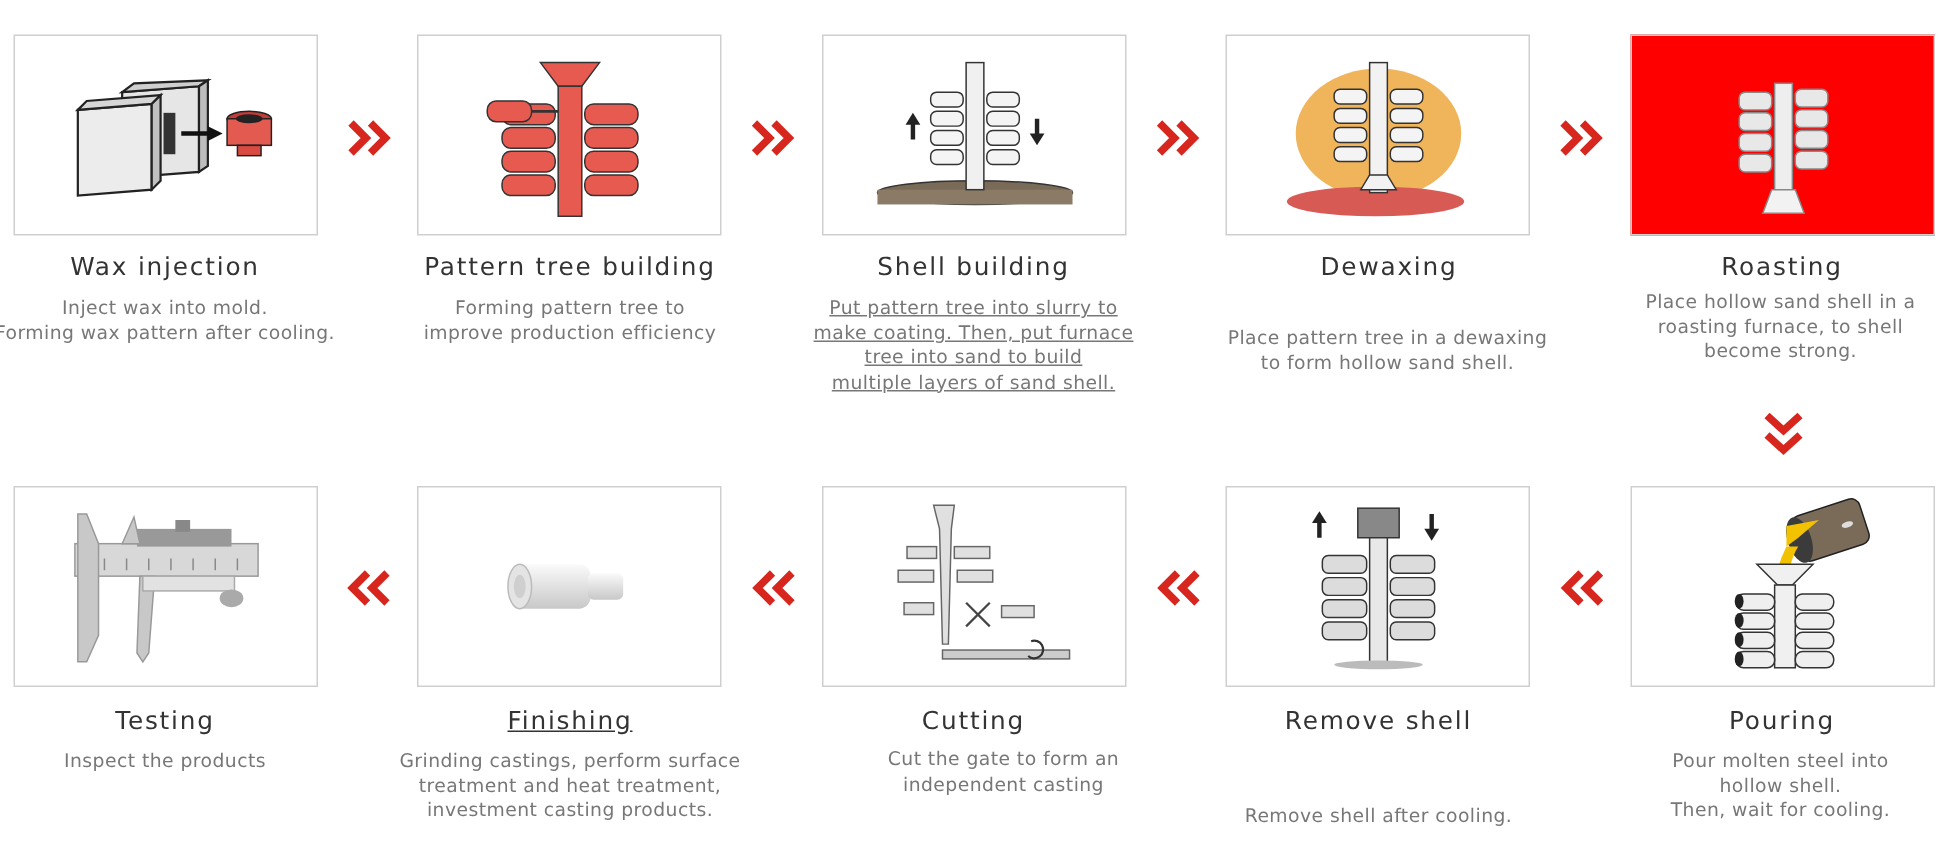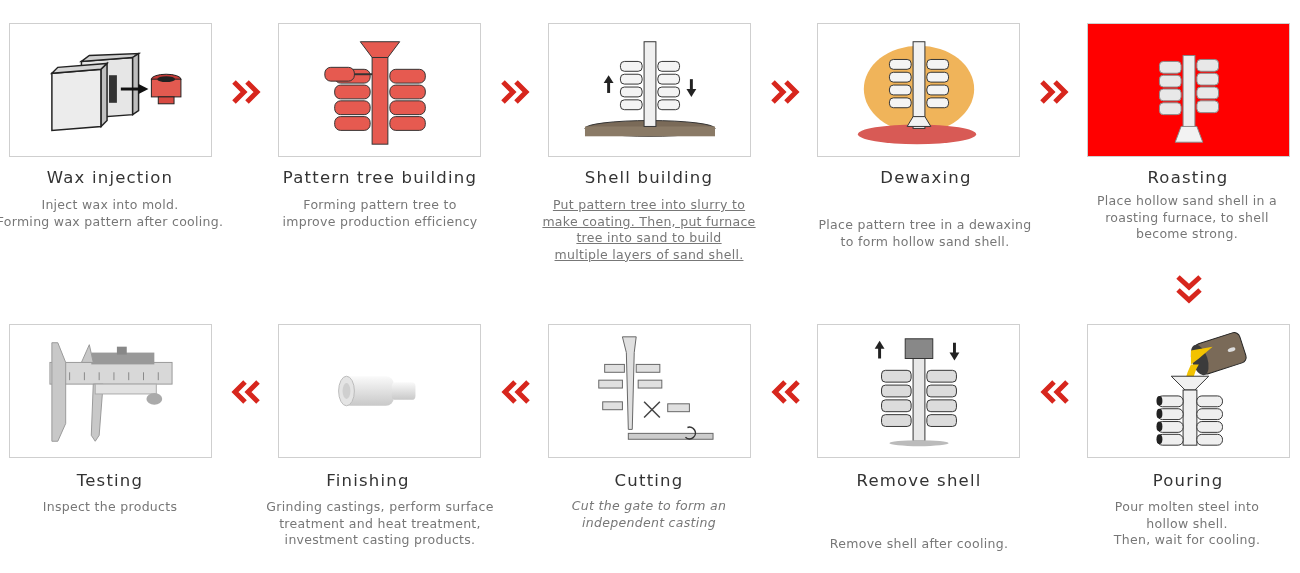--- a/index.html
+++ b/index.html
@@ -213,21 +213,21 @@
           <stop offset="0" stop-color="#fafafa"></stop>
           <stop offset="1" stop-color="#c8c8c8"></stop>
         </linearGradient>
       </defs>
     <rect x="64" y="52" width="52" height="30" rx="8" fill="url(#g1)"></rect>
     <ellipse cx="68" cy="67" rx="8" ry="15" fill="#e4e4e4" stroke="#bbb"></ellipse>
     <ellipse cx="68" cy="67" rx="4" ry="8" fill="#cfcfcf"></ellipse>
     <rect x="114" y="58" width="24" height="18" rx="4" fill="url(#g1)"></rect>
   </svg>
 </div>
-<div class="title" style="left:238px;top:471px;">Finishing</div>
+<div class="title" style="left:250px;top:471px;text-decoration:underline;">Finishing</div>
 <div class="desc" style="left:245px;top:499px;">
   <div>Grinding castings, perform surface</div>
   <div>treatment and heat treatment,</div>
   <div>investment casting products.</div>
 </div>
 
 <div class="arrow" style="left:498px;top:377px;">
   <svg viewBox="0 0 34 30">
       <polyline points="17,5 7,15 17,25" fill="none" stroke="#d7261d" stroke-width="5"></polyline>
       <polyline points="30,5 20,15 30,25" fill="none" stroke="#d7261d" stroke-width="5"></polyline>
@@ -245,21 +245,21 @@
       <rect x="54" y="78" width="20" height="8"></rect>
         <rect x="120" y="80" width="22" height="8"></rect>
     </g>
     <line x1="96" y1="78" x2="112" y2="94" stroke="#444" stroke-width="1.5"></line>
     <line x1="96" y1="94" x2="112" y2="78" stroke="#444" stroke-width="1.5"></line>
     <rect x="80" y="110" width="86" height="6" fill="#ccc" stroke="#666"></rect>
     <path d="M140 104 a6 6 0 1 1 -2 10" fill="none" stroke="#333" stroke-width="1.5"></path>
   </svg>
 </div>
 <div class="title" style="left:519px;top:471px;">Cutting</div>
-<div class="desc" style="left:514px;top:498px;font-style:italic;">
+<div class="desc" style="left:534px;top:498px;">
   <div>Cut the gate to form an</div>
   <div>independent casting</div>
 </div>
 
 <div class="arrow" style="left:768px;top:377px;">
   <svg viewBox="0 0 34 30">
       <polyline points="17,5 7,15 17,25" fill="none" stroke="#d7261d" stroke-width="5"></polyline>
       <polyline points="30,5 20,15 30,25" fill="none" stroke="#d7261d" stroke-width="5"></polyline>
     </svg>
 </div>

